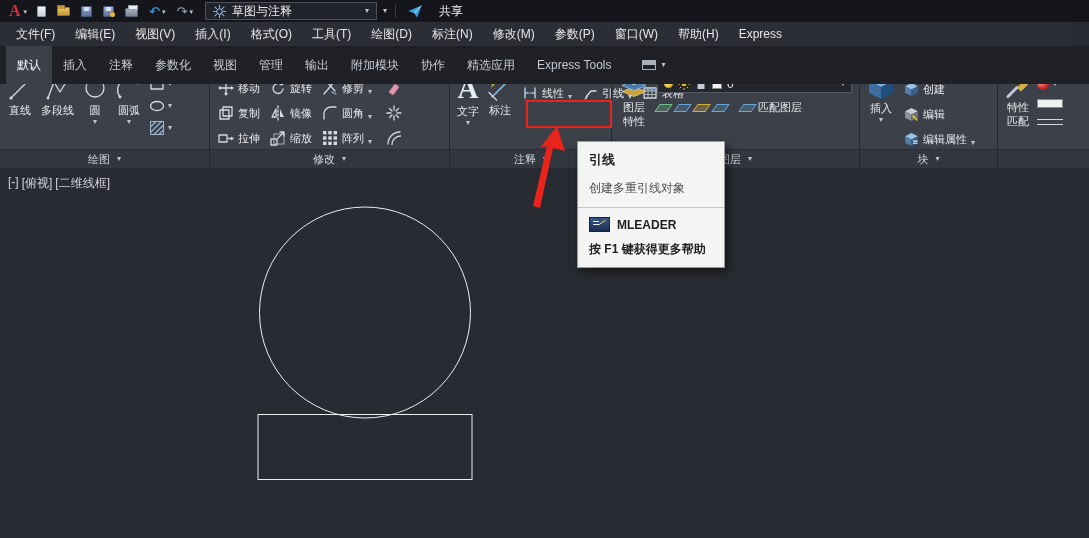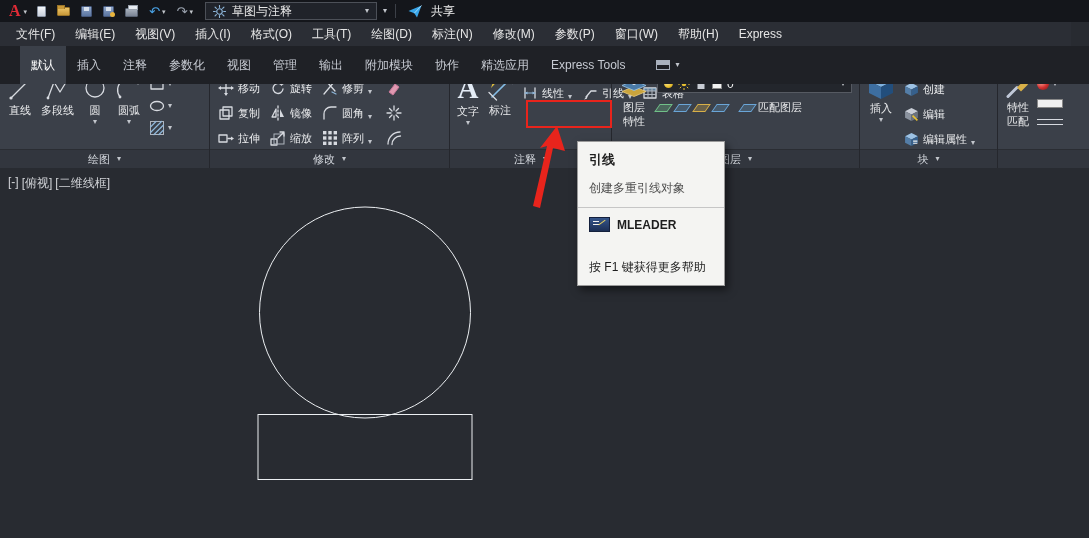--- a/index.html
+++ b/index.html
@@ -29,29 +29,29 @@
   .ic-floppy::before{content:"";position:absolute;top:0;left:2px;width:5px;height:4px;background:#d8e0ec}
   .ic-floppy.alt::after{content:"";position:absolute;bottom:-1px;right:-2px;width:5px;height:5px;border-radius:50%;background:#e8b43c}
   .ic-plot{width:13px;height:9px;background:linear-gradient(#aab2be,#7a8494);border:1px solid #5a6474;border-radius:1px;position:relative;display:inline-block;margin-top:3px}
   .ic-plot::before{content:"";position:absolute;top:-4px;left:2px;width:8px;height:3px;background:#e8ecf2;border:1px solid #9aa2ae}
   .u-ic{font-size:13px;line-height:1}
   .u-ic.blue{color:#4aa4e8}
   .u-ic.gray{color:#9aa2ae}
   .workspace{display:flex;align-items:center;gap:6px;height:18px;margin-left:9px;padding:0 7px;background:#20232a;border:1px solid #4c5058;width:172px}
   .workspace .grow{flex:1}
   .vsep{width:1px;height:14px;background:#3c4048;margin:0 8px}
-  .share{display:flex;align-items:center;gap:9px;color:#f0f0f0;padding:0 4px}
+  .share{display:flex;align-items:center;gap:17px;color:#f0f0f0;padding:0 4px}
   .title-right{margin-left:auto;display:flex;gap:24px;font-size:13px;color:#f2f2f2;white-space:nowrap;padding-right:2px}
 
   
   .menubar{position:absolute;top:22px;left:0;right:18px;height:24px;background:#2b2e35;display:flex;align-items:stretch;padding-left:6px;font-size:12px;color:#e6e6e6;z-index:9}
   .menu-item{display:flex;align-items:center;padding:0 10px}
 
   
-  .tabbar{position:absolute;top:46px;left:0;right:0;height:38px;background:#1f2126;display:flex;align-items:stretch;padding-left:20px;font-size:12px;color:#c6cad2;z-index:8}
+  .tabbar{position:absolute;top:46px;left:0;right:0;height:38px;background:#1f2126;display:flex;align-items:stretch;padding-left:6px;font-size:12px;color:#c6cad2;z-index:8}
   .tab{display:flex;align-items:center;padding:0 11px}
   .tab.active{background:#3b4049;color:#fff}
   .ribbon-opt{display:flex;align-items:center;gap:5px;margin-left:12px;padding:0 8px}
   .panel-box-ic{width:14px;height:10px;border:1px solid #a8b0bc;background:linear-gradient(#aab2be 45%,transparent 45%);display:inline-block}
 
   
   .ribbon-body{position:absolute;top:68px;left:0;right:0;height:100px;background:#3b4049;display:flex;z-index:7}
   .panel{display:flex;flex-direction:column;border-right:1px solid #25272d;flex:none}
   .panel:last-child{border-right:none;flex:1}
   .panel-content{flex:1;display:flex;align-items:stretch;padding:2px 3px 0}
@@ -93,21 +93,21 @@
   .red-box{position:absolute;left:526px;top:100px;width:86px;height:28px;border:2px solid #e8241c;z-index:55;pointer-events:none}
   .red-arrow{position:absolute;left:520px;top:122px;z-index:54;pointer-events:none}
   .tooltip{position:absolute;left:577px;top:141px;width:148px;background:#f4f4f2;border:1px solid #9a9a9a;box-shadow:3px 4px 8px rgba(0,0,0,.5);z-index:60;color:#1e1e1e;font-size:12px;padding:9px 11px}
   .tt-title{font-weight:bold;font-size:13px}
   .tt-desc{color:#4e4e4e;margin-top:11px}
   .tt-sep{border-top:1px solid #c6c6c6;margin:10px -11px 9px}
   .tt-cmd{display:flex;align-items:center;gap:7px;font-weight:bold}
   .tt-cmd-icon{width:21px;height:15px;background:linear-gradient(#35558a,#1c2f55);border:1px solid #14203c;position:relative;flex:none}
   .tt-cmd-icon::before{content:"";position:absolute;left:3px;top:3px;width:6px;height:1px;background:#f0f0f0;box-shadow:0 3px 0 0 #f0f0f0}
   .tt-cmd-icon::after{content:"";position:absolute;right:3px;top:4px;width:8px;height:1px;background:#e8d060;transform:rotate(-35deg)}
-  .tt-help{font-weight:normal;margin-top:27px}
+  .tt-help{font-weight:bold;margin-top:9px}
 </style>
 </head>
 <body>
 
 <header class="titlebar">
   <div class="logo">
     <span class="logo-a">A</span>
     <span class="caret sm">▾</span>
   </div>
   <div class="qat">

